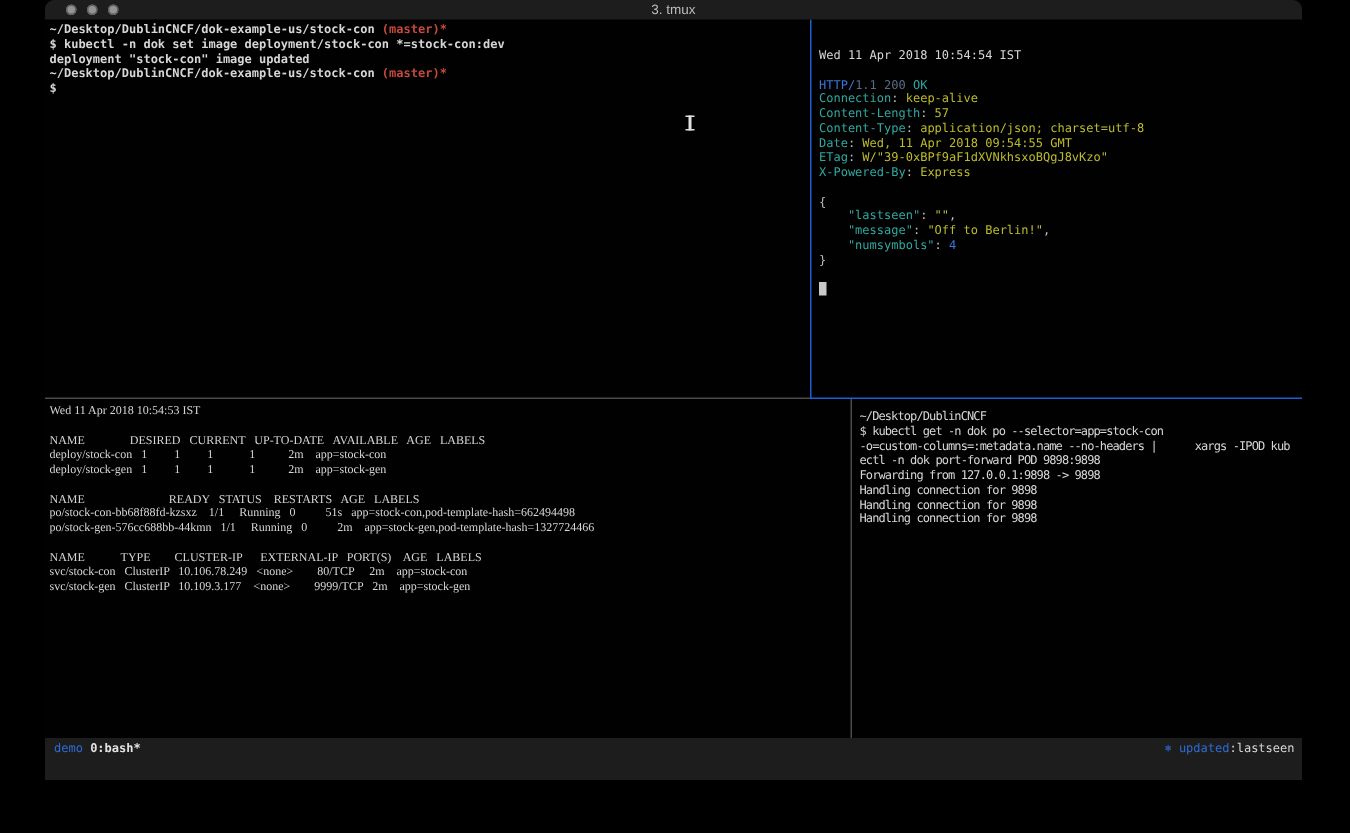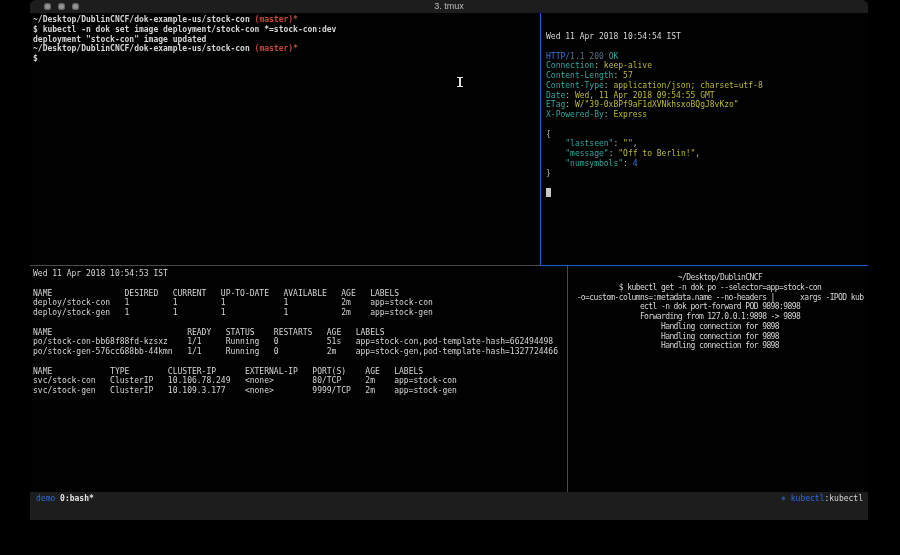--- a/index.html
+++ b/index.html
@@ -13,22 +13,22 @@
   .dot.d1{left:14px}.dot.d2{left:28px}.dot.d3{left:42px}
   .title{position:absolute;left:0;right:0;top:1px;text-align:center;
          font:9px "Liberation Sans",sans-serif;color:#bcbcbc;}
   .content{position:absolute;left:0;top:13px;right:0;bottom:14px;overflow:hidden;}
 
   .pane{position:absolute;font-size:8px;line-height:9.75px;white-space:pre;
         color:#d6d6d6;overflow:hidden;}
   .tl{min-height:9.75px;}
   .pane-tl{left:3px;top:2px;width:505px;font-weight:bold;}
   .pane-tr{left:516px;top:19px;width:320px;}
-  .pane-bl{left:3px;top:256px;width:532px;}
-  .pane-br{left:543px;top:260px;width:294px;letter-spacing:-0.6px;text-align:center;}
+  .pane-bl{left:3px;top:256px;width:532px;font-family:Liberation Serif, serif;}
+  .pane-br{left:543px;top:260px;width:294px;letter-spacing:-0.6px;}
 
   .c-red{color:#c64a3a}
   .c-teal{color:#2fa8a0}
   .c-yel{color:#bdbb2c}
   .c-blu{color:#3a77dd}
   .c-dim{color:#5a6b85}
   .c-gry{color:#bfbfbf}
   .c-cur{background:#c9c9c9;color:#c9c9c9}
 
   .vb,.hb{position:absolute;}
@@ -82,16 +82,16 @@
 
     <div class="ibeam">
       <i class="v"></i>
         <i class="t"></i>
         <i class="b"></i>
     </div>
   </div>
 
   <div class="statusbar">
     <span class="sb-left"><span class="sb-session">demo</span><span> </span><span class="sb-window">0:bash*</span></span>
-    <span class="sb-right"><span class="sb-kube">⎈ </span><span class="sb-kube">kubectl</span><span class="sb-ns">:kubectl</span></span>
+    <span class="sb-right"><span class="sb-kube">⎈ </span><span class="sb-kube">updated</span><span class="sb-ns">:lastseen</span></span>
   </div>
 
 </div>
 
 </body></html>

